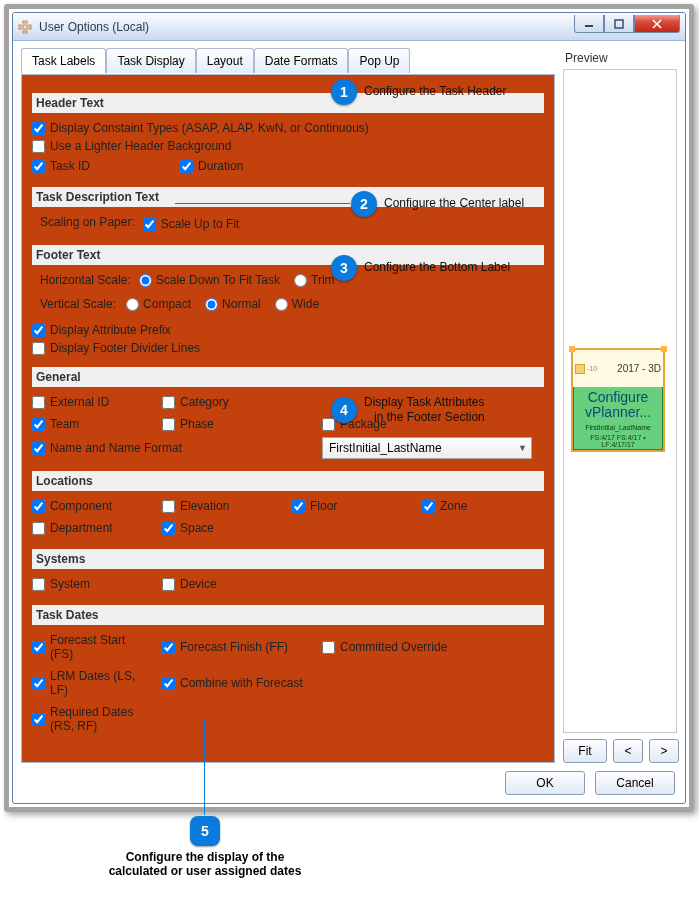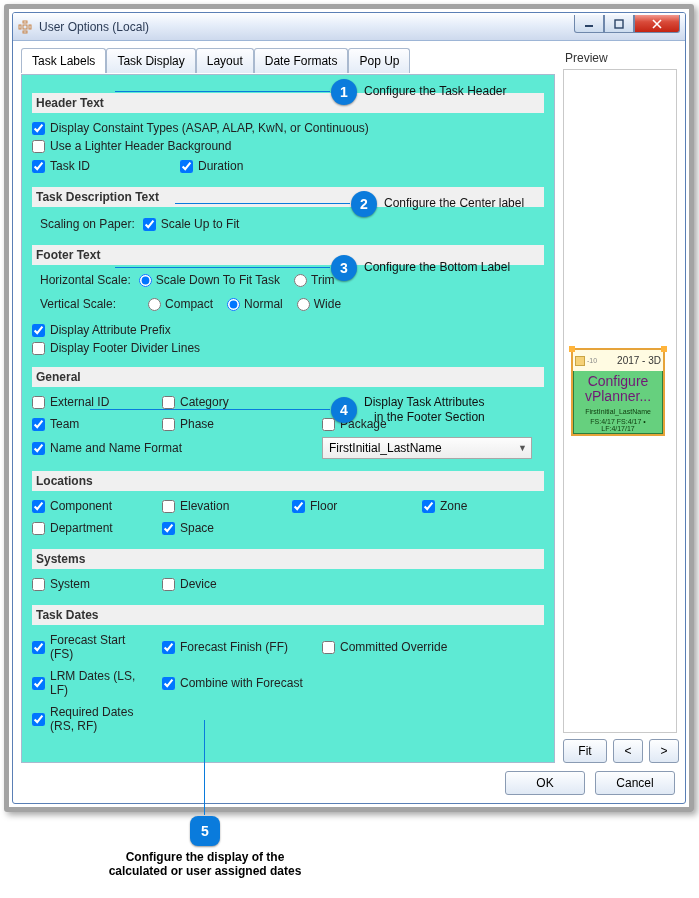--- a/index.html
+++ b/index.html
@@ -11,37 +11,37 @@
   .titlebar .title{color:#2b3b55}
   .winbtns{margin-left:auto;display:flex;gap:0;padding-right:1px}
   .winbtn{width:30px;height:18px;margin-top:-5px;border:1px solid #6e87ab;border-top:none;display:flex;align-items:center;justify-content:center;background:linear-gradient(#f2f6fc,#cddcef);font-family:Arial;font-size:11px;color:#2a4366;cursor:pointer}
   .winbtn.min{border-radius:0 0 0 3px}
   .winbtn.close{width:46px;border-radius:0 0 3px 0;background:linear-gradient(#f39a90,#d94b3a 40%,#c32413);color:#fff}
   .clientarea{position:absolute;left:6px;right:6px;top:34px;bottom:40px;display:flex}
   .left{width:540px;position:relative}
   .tabbar{display:flex;gap:0;padding-left:2px}
   .tab{padding:5px 10px;border:1px solid #a9b9cf;border-bottom:none;background:linear-gradient(#fdfdff,#e4ecf7);border-radius:3px 3px 0 0;position:relative;top:1px;cursor:pointer}
   .tab.active{background:#fff;z-index:2}
-  .tabpage{border:1px solid #a9b9cf;position:absolute;left:2px;right:2px;top:27px;bottom:0;background:#5eead4;padding:12px 10px 8px 10px;overflow:hidden}
+  .tabpage{border:1px solid #a9b9cf;position:absolute;left:2px;right:2px;top:27px;bottom:0;background:#c2410c;padding:12px 10px 8px 10px;overflow:hidden}
   .sect{font-weight:bold;background:#f0f0f0;padding:3px 4px;margin:6px 0 6px 0;color:#333}
-  .row{display:flex;align-items:center;flex-wrap:wrap;padding:2px 0}
+  .row{display:flex;align-items:flex-start;flex-wrap:wrap;padding:2px 0}
   .chk{display:flex;align-items:center;gap:5px;margin-right:18px;padding:2px 0}
   .chk input{width:13px;height:13px}
   .lbl{color:#222}
   .radio{display:flex;align-items:center;gap:4px;margin-right:14px}
   .indent{padding-left:8px}
   .select{width:210px;height:22px;border:1px solid #a7a7a7;background:linear-gradient(#fdfdfd,#ededed);display:flex;align-items:center;justify-content:space-between;padding:0 4px 0 6px}
   .select .arrow{font-size:9px;color:#555}
   .rightpane{flex:1;padding-left:6px;display:flex;flex-direction:column}
   .rightpane .ptitle{color:#333;padding:4px 2px}
   .previewbox{flex:1;border:1px solid #c9c9c9;background:#fff;position:relative;margin-right:2px}
   .pvobj{position:absolute;left:7px;top:278px;width:94px;border:2px solid #e6a33a;background:#66d07e;color:#064516;text-align:center;box-shadow:0 0 0 1px #2e7d3e inset}
-  .pvhead{background:#fffbe2;color:#333;font-size:10px;padding:5px 2px;display:flex;align-items:center;gap:2px;justify-content:flex-start}
+  .pvhead{background:#fffbe2;color:#333;font-size:10px;padding:13px 2px;display:flex;align-items:center;gap:2px;justify-content:flex-start}
   .pvhead .hi{width:10px;height:10px;background:#f5d177;border:1px solid #caa544}
-  .pvmain{font-size:14px;line-height:15px;padding:3px 8px;color:#701a75}
+  .pvmain{font-size:14px;line-height:15px;padding:3px 8px;color:#0c4a6e}
   .pvfoot{font-size:7px;color:#0d3a0d;padding:1px 0 2px 0}
   .pvhandles::before,.pvhandles::after{content:"";position:absolute;width:6px;height:6px;background:#ffb43b;top:-4px}
   .pvhandles::before{left:-4px}.pvhandles::after{right:-4px}
   .navbtns{display:flex;gap:6px;justify-content:center;margin-top:6px}
   .btn{min-width:44px;height:24px;border:1px solid #8a9bb3;border-radius:3px;background:linear-gradient(#fdfeff,#e0e9f5);display:flex;align-items:center;justify-content:center;padding:0 8px;cursor:pointer}
   .dlgbtns{position:absolute;right:10px;bottom:8px;display:flex;gap:10px}
   .dbtn{width:80px;height:24px;border:1px solid #8a9bb3;border-radius:3px;background:linear-gradient(#fdfeff,#e0e9f5);display:flex;align-items:center;justify-content:center;cursor:pointer}
   
   .marker{width:26px;height:26px;border-radius:13px;background:#0a7bdc;color:#fff;font-weight:bold;display:flex;align-items:center;justify-content:center;font-size:14px;box-shadow:0 1px 2px rgba(0,0,0,.4);position:absolute;z-index:5}
   .callline{position:absolute;height:1px;background:#0a7bdc;z-index:4}
@@ -137,21 +137,21 @@
           <label class="radio">
                 <input type="radio" name="hs" checked="" style="">
                 <span class="lbl">Scale Down To Fit Task</span>
               </label>
           <label class="radio">
                 <input type="radio" name="hs" style="">
                 <span class="lbl">Trim</span>
               </label>
         </div>
         <div class="row indent" style="margin-top:6px">
-          <span class="lbl" style="margin-right:32px">Vertical Scale:</span>
+          <span class="lbl" style="margin-right:10px">Vertical Scale:</span>
           <label class="radio">
                 <input type="radio" name="vs" style="">
                 <span class="lbl">Compact</span>
               </label>
           <label class="radio">
                 <input type="radio" name="vs" checked="" style="">
                 <span class="lbl">Normal</span>
               </label>
           <label class="radio">
                 <input type="radio" name="vs" style="">

